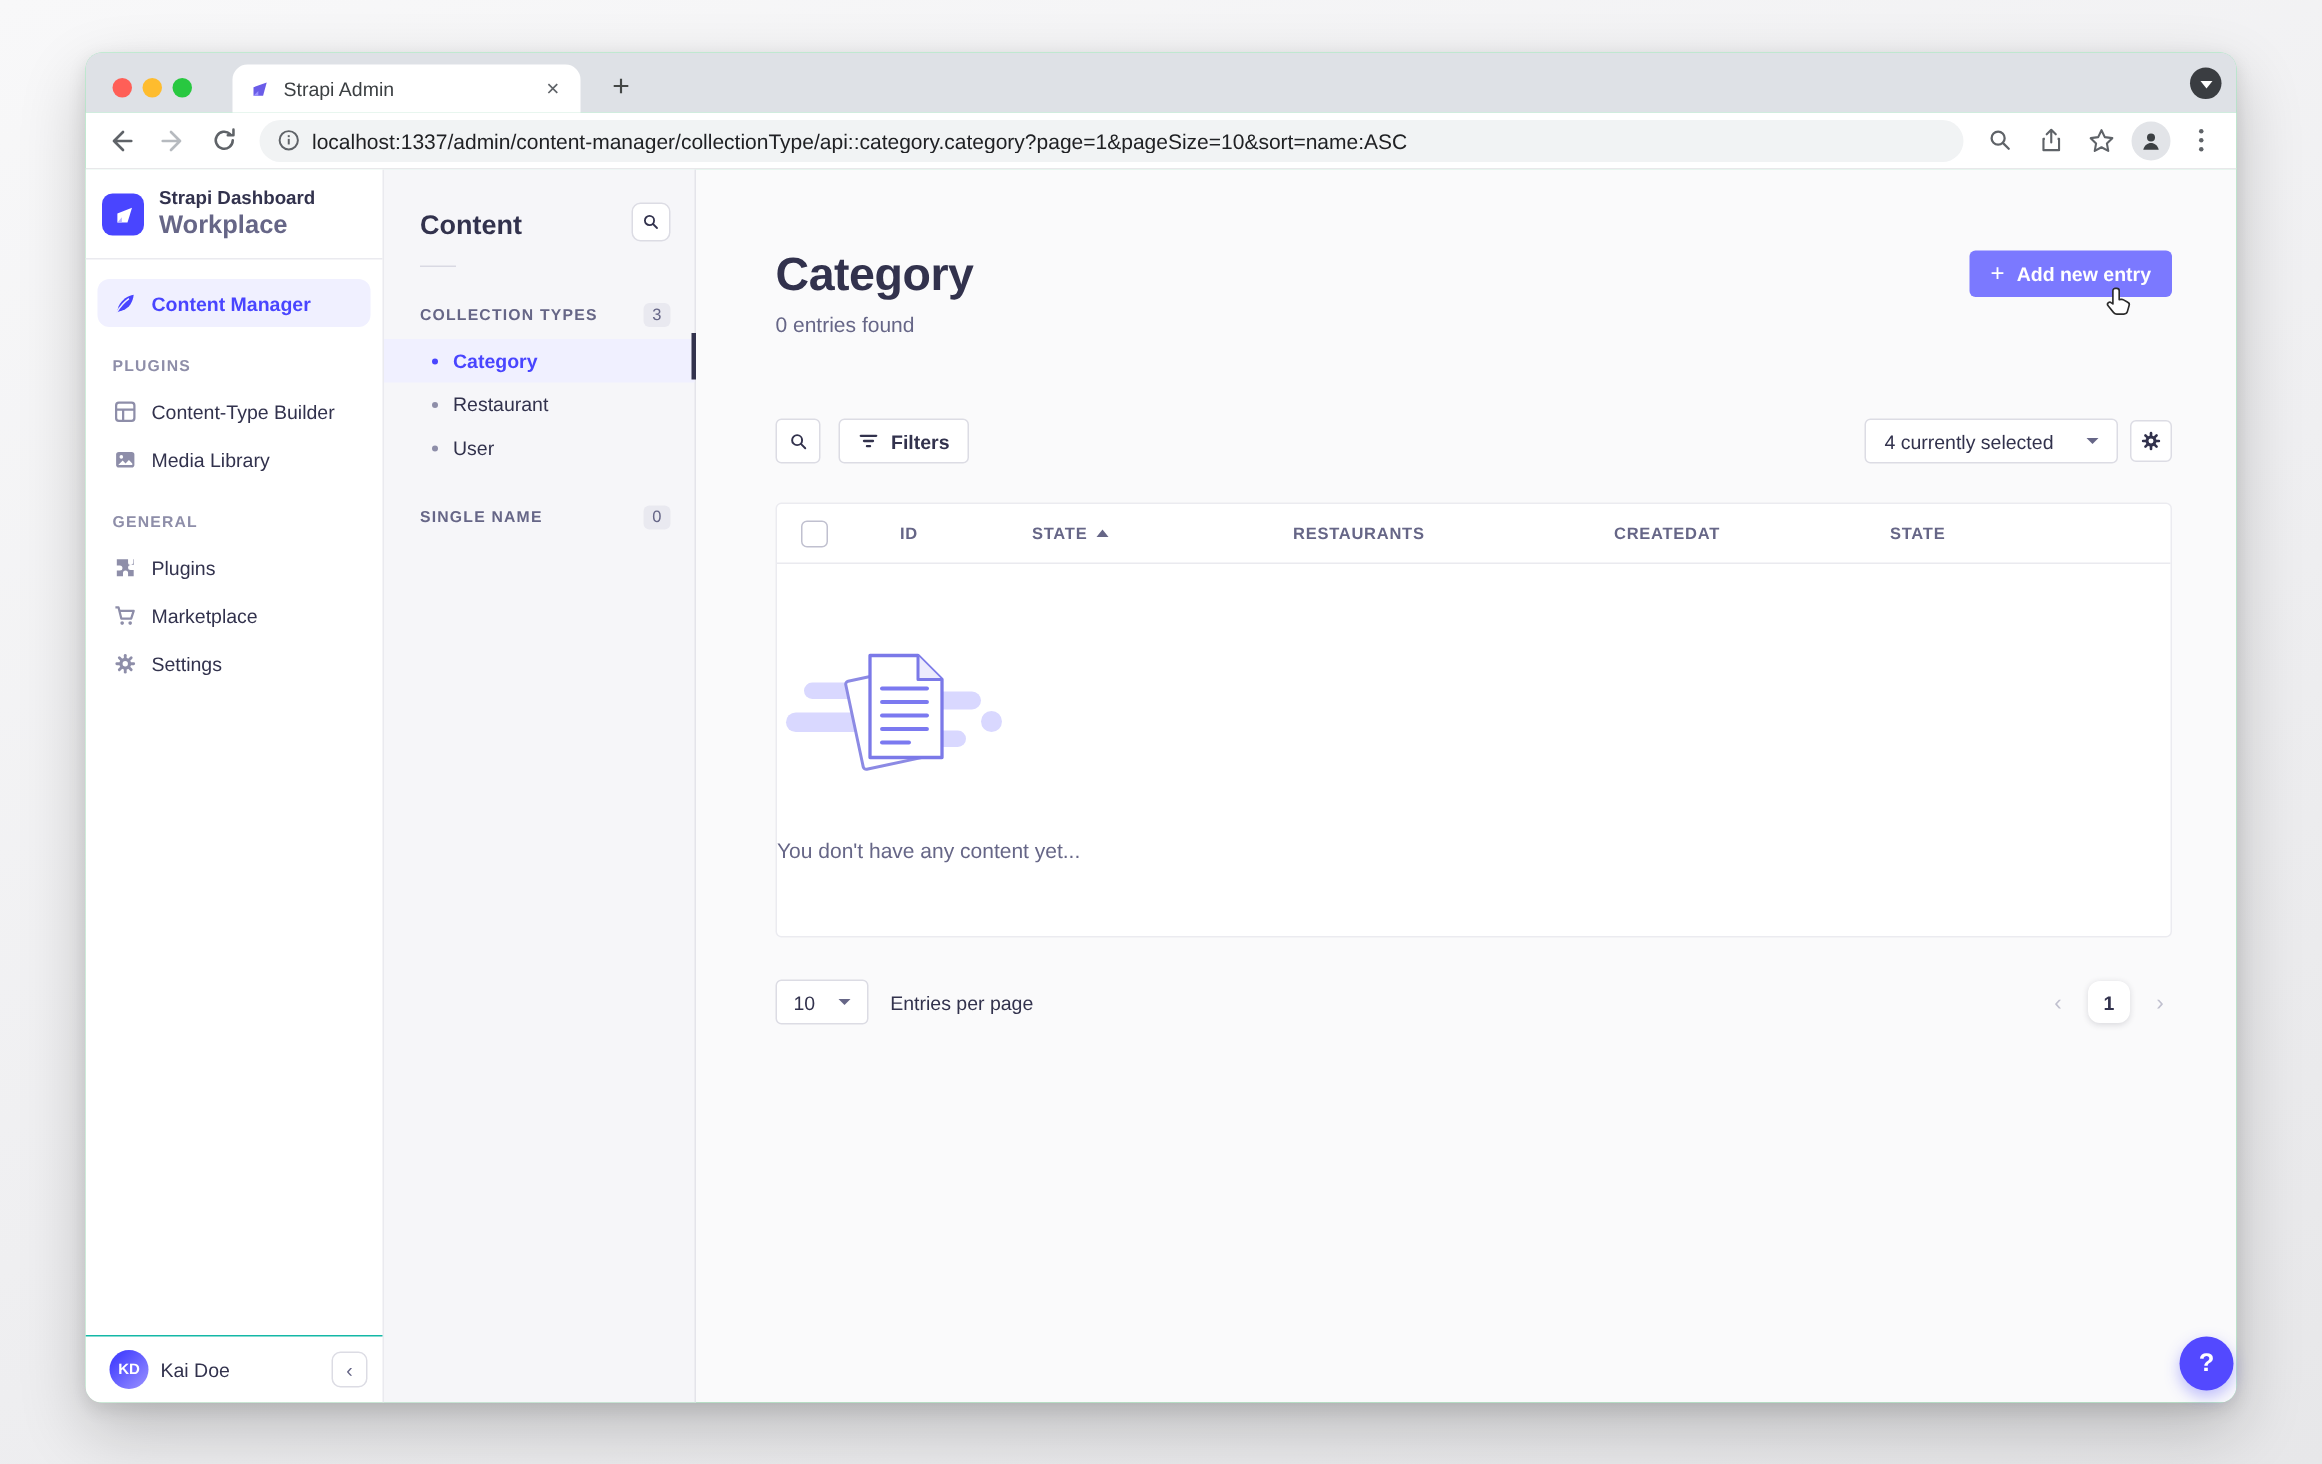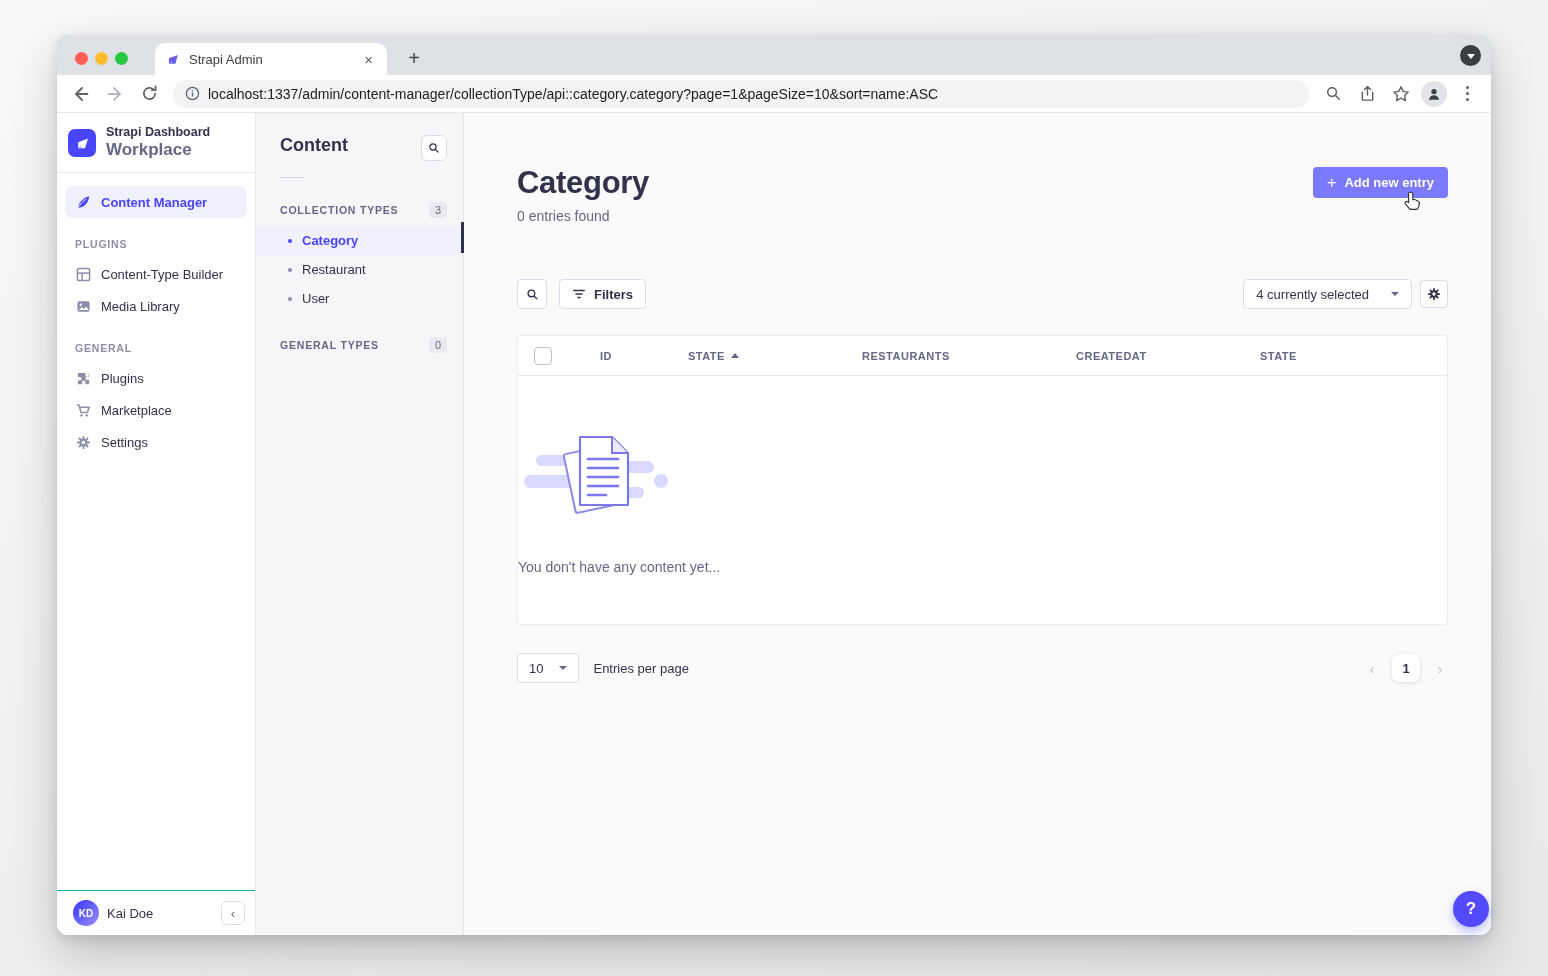--- a/index.html
+++ b/index.html
@@ -56,21 +56,21 @@
   .nav-item.active { background:#f0f0ff; color:#4945ff; font-weight:bold; }
   .nav-item .ic { width:16px; height:16px; display:flex; align-items:center; justify-content:center; flex:0 0 16px; }
   .nav-section { font-size:10.5px; font-weight:bold; letter-spacing:.8px; color:#8e8ea9; margin:20px 0 8px 18px; }
   .leftnav .spacer { flex:1; }
   .nav-footer { border-top:1px solid #14b8a6; display:flex; align-items:center; gap:8px; padding:9px 10px 9px 16px; }
   .kd-avatar { width:26px; height:26px; border-radius:50%; background:linear-gradient(135deg,#4945ff 20%,#9b93ff 100%); color:#fff; font-size:10px; font-weight:bold; display:flex; align-items:center; justify-content:center; }
   .kd-name { font-size:13px; color:#32324d; flex:1; }
   .collapse-btn { width:24px; height:24px; background:#fff; border:1px solid #dcdce4; border-radius:6px; display:flex; align-items:center; justify-content:center; font-size:13px; color:#666687; }
   
   .subnav { width:208px; background:#f6f6f9; border-right:1px solid #e4e4ea; position:relative; }
-  .subnav-head { display:flex; align-items:flex-start; justify-content:space-between; padding:22px 16px 0 24px; }
+  .subnav-head { display:flex; align-items:flex-end; justify-content:space-between; padding:22px 16px 0 24px; }
   .subnav-title { font-size:18px; font-weight:bold; color:#32324d; }
   .subnav-search { width:26px; height:26px; background:#fff; border:1px solid #dcdce4; border-radius:6px; display:flex; align-items:center; justify-content:center; }
   .subnav-divider { width:24px; height:1px; background:#d9d9e3; margin:16px 0 0 24px; }
   .type-section { display:flex; align-items:center; justify-content:space-between; padding:0 16px 0 24px; margin-top:24px; margin-bottom:8px; }
   .type-label { font-size:10.5px; font-weight:bold; letter-spacing:.8px; color:#666687; }
   .type-badge { background:#e9e9f0; border-radius:4px; font-size:11px; color:#666687; padding:2px 6px; }
   .type-item { display:flex; align-items:center; gap:10px; height:29px; padding-left:32px; font-size:13px; color:#32324d; }
   .type-item .bullet { width:4px; height:4px; border-radius:50%; background:#8e8ea9; flex:0 0 4px; }
   .type-item.active { background:#f0f0ff; color:#4945ff; font-weight:bold; }
   .type-item.active .bullet { background:#4945ff; }
@@ -301,21 +301,21 @@
         <div class="type-item">
           <span class="bullet"></span>
           <span>Restaurant</span>
         </div>
         <div class="type-item">
           <span class="bullet"></span>
           <span>User</span>
         </div>
 
         <div class="type-section">
-          <span class="type-label">GENERAL TYPES</span>
+          <span class="type-label">SINGLE NAME</span>
           <span class="type-badge">0</span>
         </div>
 
         <div class="active-indicator"></div>
       </div>
 
       <div class="main">
         <div class="header-row">
           <div>
             <div class="page-title">Category</div>

